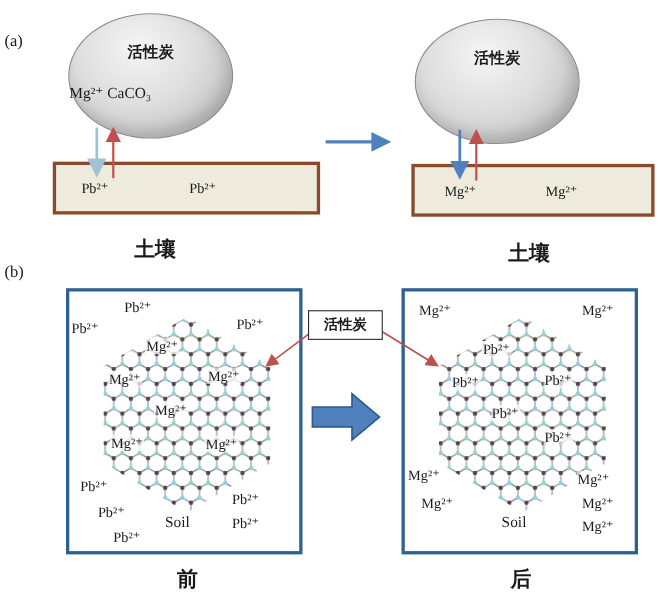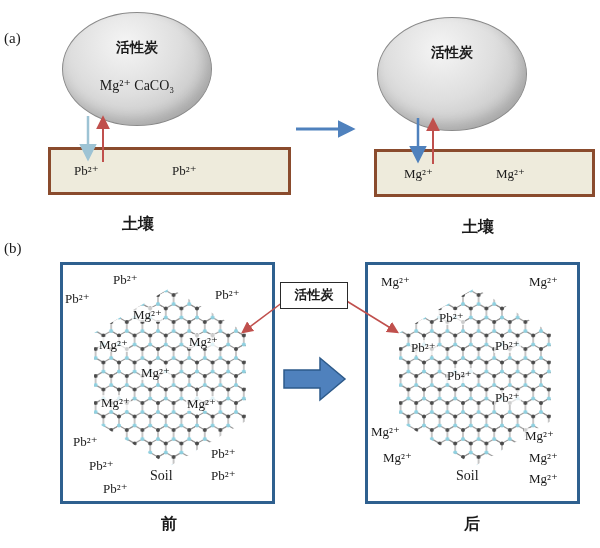--- a/index.html
+++ b/index.html
@@ -3,24 +3,24 @@
 <meta charset="utf-8">
 <style>
   html,body{margin:0;padding:0;background:#fff;}
   .fig{position:relative;width:600px;height:548px;background:#fff;
        font-family:"Liberation Serif","DejaVu Serif",serif;color:#1a1a1a;overflow:hidden;}
   .plabel{position:absolute;font-size:15px;}
   .ellipse{position:absolute;border-radius:50%;
        background:radial-gradient(ellipse at 42% 28%,#f5f5f5 0%,#dedede 45%,#bdbdbd 85%,#a9a9a9 100%);
        border:1px solid #8a8a8a;box-shadow:inset -5px -7px 12px rgba(0,0,0,.14);z-index:2;}
   .ellipse .title{position:absolute;width:100%;text-align:center;top:26px;font-weight:bold;font-size:14px;}
-  .ellipse .ions{position:absolute;width:100%;text-align:center;top:64px;font-size:14px;}
+  .ellipse .ions{position:absolute;width:100%;text-align:left;top:64px;font-size:14px;}
   .soil-rect{position:absolute;background:#eeebdc;border:3px solid #8a4b2d;box-sizing:border-box;z-index:1;}
   .soil-ion{position:absolute;font-size:13px;z-index:3;}
-  .caption{position:absolute;font-weight:bold;font-size:16px;}
+  .caption{position:absolute;font-weight:bold;font-size:19px;}
   .bbox{position:absolute;border:3px solid #2f608f;background:#fff;box-sizing:border-box;z-index:1;}
   .lattice{position:absolute;z-index:1;}
   .ion{position:absolute;font-size:13px;line-height:15px;background:rgba(255,255,255,.72);
        padding:0 1px;white-space:nowrap;z-index:3;}
   .soiltxt{position:absolute;font-size:14px;z-index:3;background:rgba(255,255,255,.72);}
   .callout{position:absolute;border:1px solid #2a2a2a;background:#fff;font-size:13px;font-weight:bold;
        text-align:center;line-height:23px;z-index:4;}
   svg.overlay{position:absolute;z-index:2;}
 </style>
 </head>

